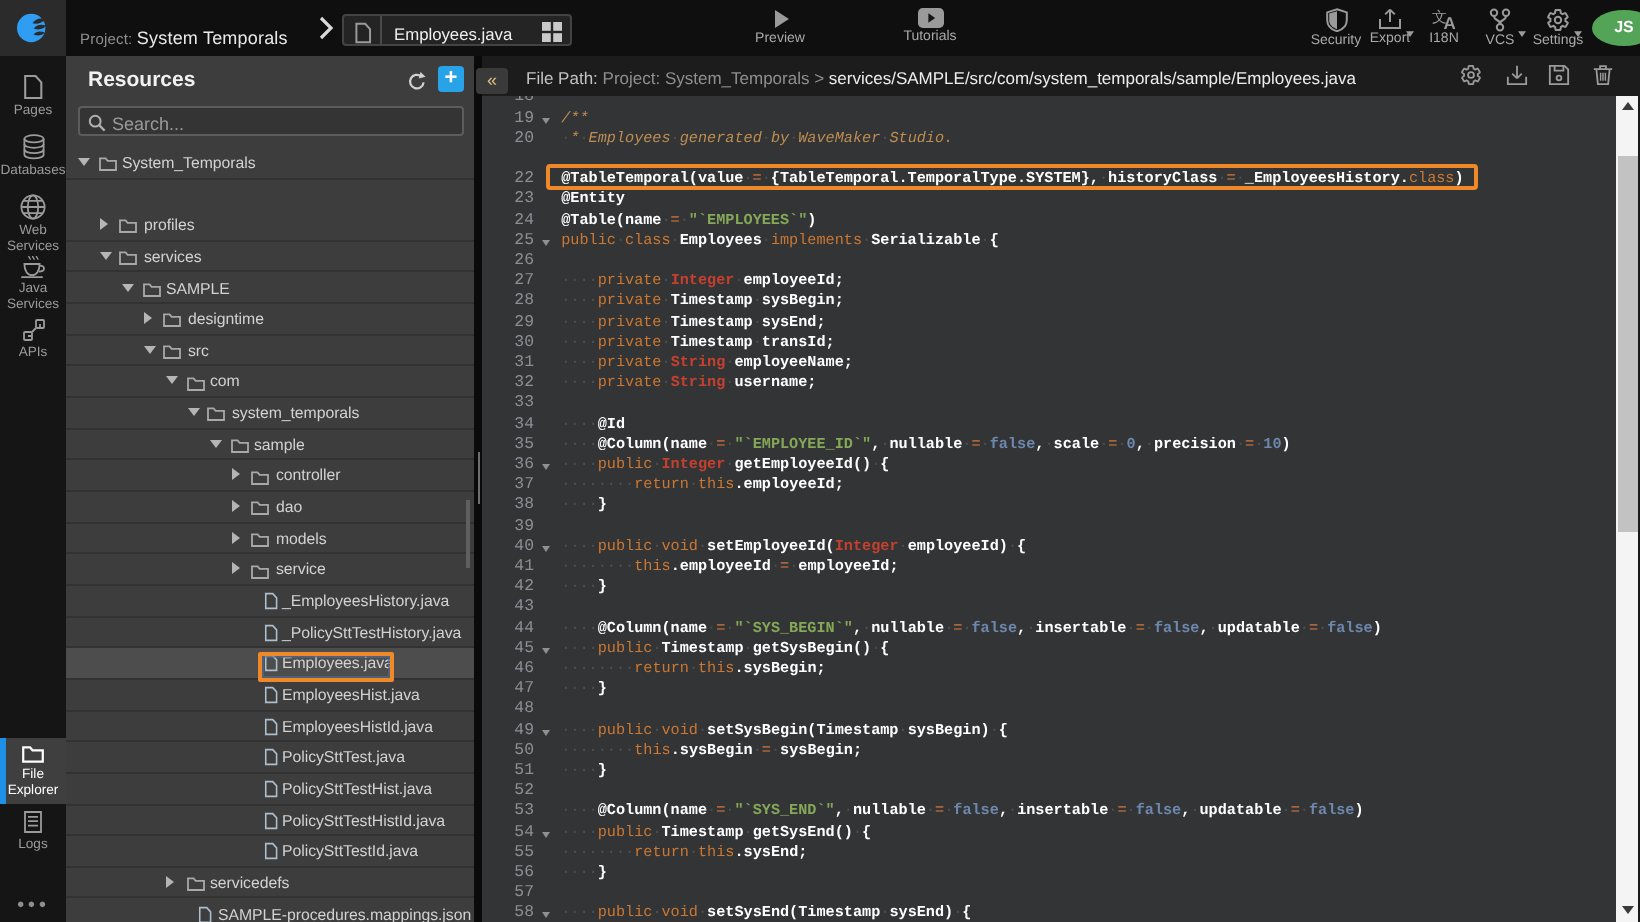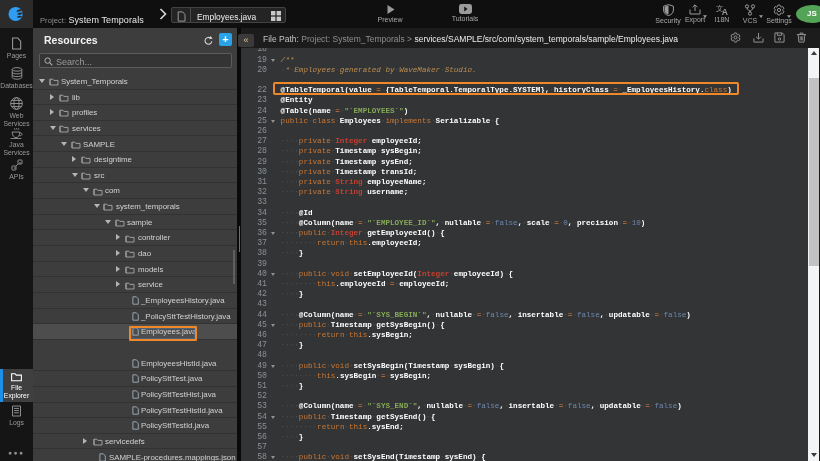--- a/index.html
+++ b/index.html
@@ -56,21 +56,21 @@
 #codearea{position:absolute;left:241px;top:47.5px;width:579px;height:413.5px;background:#333436;overflow:hidden}
 #codeinner{position:absolute;left:0;top:-47.5px;width:579px;height:461px}
 .cl{position:absolute;left:0;width:579px;height:10.2px;white-space:nowrap;font-family:"Liberation Mono",monospace;font-size:7.6px;line-height:10.2px}
 .cl .ln{position:absolute;left:0;top:0;width:26px;text-align:right;color:#8b9096;font-size:8.2px;font-family:"Liberation Mono",monospace}
 .cl .fold{position:absolute;left:29.5px;top:4px;width:0;height:0;border-top:3.4px solid #909090;border-left:2.8px solid transparent;border-right:2.8px solid transparent}
 .cl .ct{position:absolute;left:39.6px;top:0;color:#fff}
 .cl b{color:#ffffff;font-weight:bold}
 .cl .kw{color:#cc7832;font-weight:normal}
 .cl .ty{color:#c4402f;font-weight:bold}
 .cl .st{color:#84a857;font-weight:bold}
-.cl .at{color:#6d87ad;font-weight:normal}
+.cl .at{color:#6d87ad;font-weight:bold}
 .cl .op{color:#a8643c;font-weight:bold}
 .cl .cm{color:#bd8d51;font-style:italic}
 .cl .w{color:#505050;font-style:normal;font-weight:normal}
 #obox1{position:absolute;left:32px;top:81.8px;width:466px;height:12.8px;border:2px solid #ef8829;border-radius:2px}
 
 #vscroll{position:absolute;left:808px;top:47.5px;width:12px;height:413.5px;background:#f4f4f4;border-right:1px solid #191919}
 #vthumb{position:absolute;left:0.5px;top:30px;width:10px;height:188px;background:#c2c2c2}
 #vup{position:absolute;left:2.5px;top:3px;width:0;height:0;border-bottom:4px solid #3a3a3a;border-left:3.2px solid transparent;border-right:3.2px solid transparent}
 #vdown{position:absolute;left:2.5px;top:405px;width:0;height:0;border-top:4px solid #3a3a3a;border-left:3.2px solid transparent;border-right:3.2px solid transparent}
 </style></head>
@@ -206,29 +206,20 @@
   <div id="treewrap">
         <div class="trow" style="top:45.9px">
           <span class="arr-d" style="left:5.5px"></span>
           <span class="ticon" style="left:16px">
             <svg class="fi" width="10" height="9" viewBox="0 0 10 9">
               <path d="M1 2.2 h2.8 l1 1.2 H9 V8 H1 Z M1 2.2 V8" fill="none" stroke="#a8a8a8" stroke-width="0.9"></path>
             </svg>
           </span>
           <span class="tname" style="left:28px">System_Temporals</span>
         </div>
-<div class="trow" style="top:61.5px">
-          <span class="arr-r" style="left:16.5px"></span>
-          <span class="ticon" style="left:26px">
-            <svg class="fi" width="10" height="9" viewBox="0 0 10 9">
-              <path d="M1 2.2 h2.8 l1 1.2 H9 V8 H1 Z M1 2.2 V8" fill="none" stroke="#a8a8a8" stroke-width="0.9"></path>
-            </svg>
-          </span>
-          <span class="tname" style="left:39px">lib</span>
-        </div>
 <div class="trow" style="top:77.2px">
           <span class="arr-r" style="left:16.5px"></span>
           <span class="ticon" style="left:26px">
             <svg class="fi" width="10" height="9" viewBox="0 0 10 9">
               <path d="M1 2.2 h2.8 l1 1.2 H9 V8 H1 Z M1 2.2 V8" fill="none" stroke="#a8a8a8" stroke-width="0.9"></path>
             </svg>
           </span>
           <span class="tname" style="left:39px">profiles</span>
         </div>
 <div class="trow" style="top:92.8px">
@@ -347,20 +338,28 @@
           <span class="tname" style="left:108px">_PolicySttTestHistory.java</span>
         </div>
 <div class="trow hi" style="top:296.3px">
           <span class="ticon" style="left:99px">
             <svg class="fi" width="7" height="9" viewBox="0 0 8 10">
               <path d="M1 .8 h4 l2.2 2.4 V9.2 H1 Z" fill="none" stroke="#aebfce" stroke-width="0.9"></path>
             </svg>
           </span>
           <span class="tname" style="left:108px">Employees.java</span>
           <span class="obox2"></span>
+        </div>
+<div class="trow" style="top:311.9px">
+          <span class="ticon" style="left:99px">
+            <svg class="fi" width="7" height="9" viewBox="0 0 8 10">
+              <path d="M1 .8 h4 l2.2 2.4 V9.2 H1 Z" fill="none" stroke="#aebfce" stroke-width="0.9"></path>
+            </svg>
+          </span>
+          <span class="tname" style="left:108px">EmployeesHist.java</span>
         </div>
 <div class="trow" style="top:327.6px">
           <span class="ticon" style="left:99px">
             <svg class="fi" width="7" height="9" viewBox="0 0 8 10">
               <path d="M1 .8 h4 l2.2 2.4 V9.2 H1 Z" fill="none" stroke="#aebfce" stroke-width="0.9"></path>
             </svg>
           </span>
           <span class="tname" style="left:108px">EmployeesHistId.java</span>
         </div>
 <div class="trow" style="top:343.2px">

